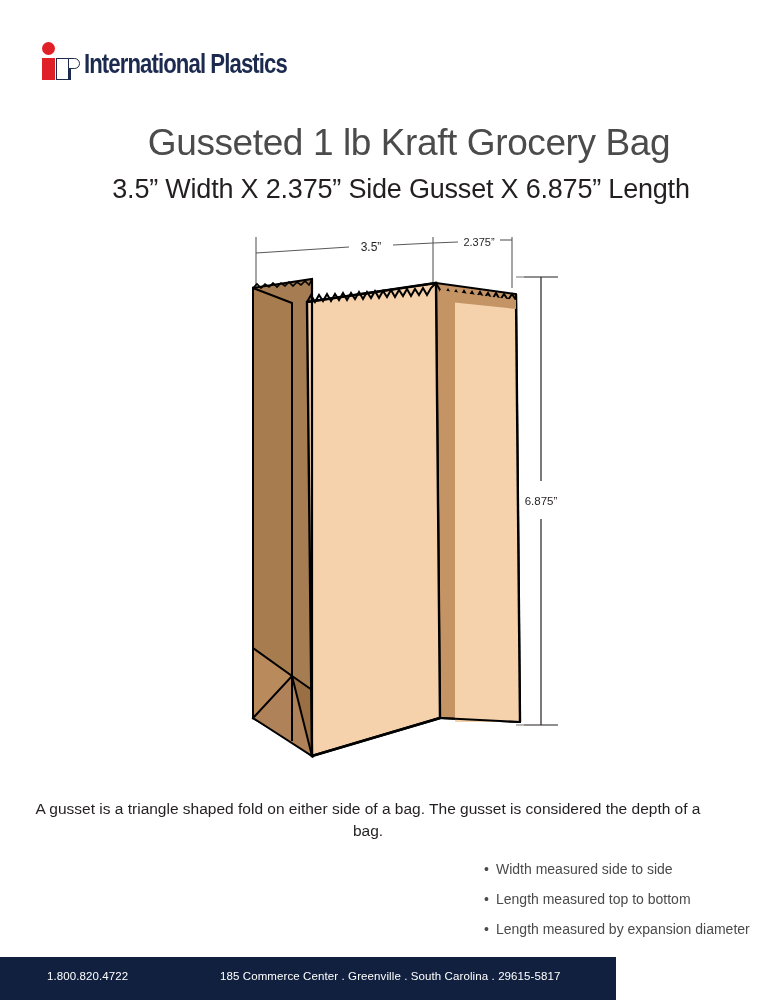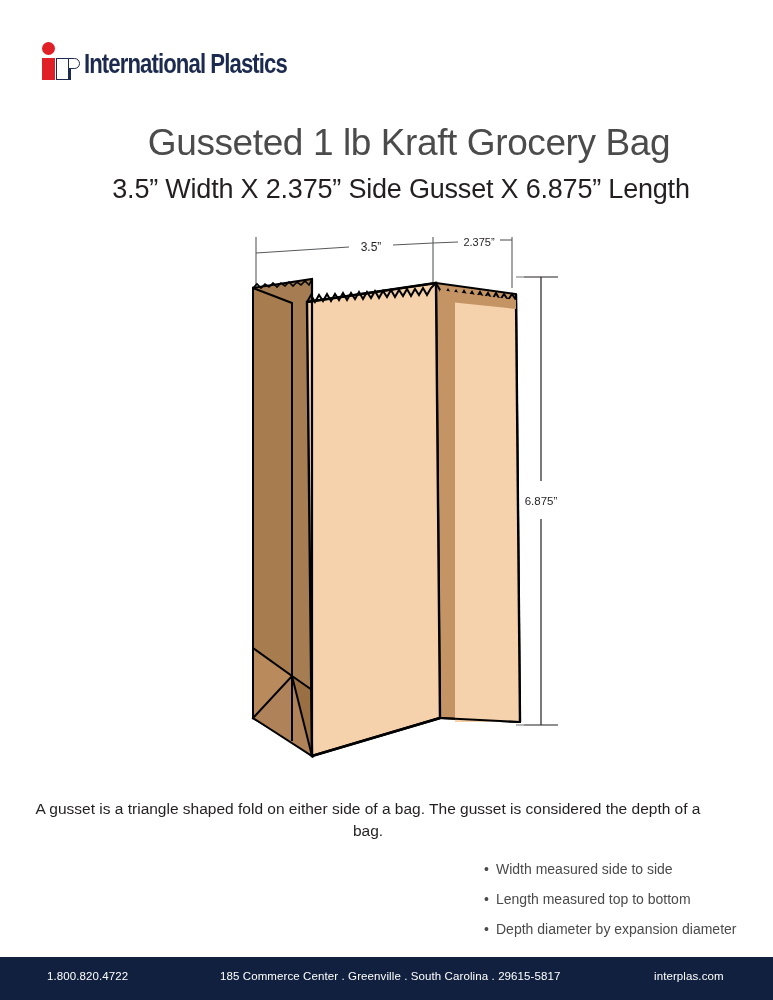--- a/index.html
+++ b/index.html
@@ -34,21 +34,21 @@
   .art{position:absolute;left:0;top:0;width:773px;height:1000px;}
 
   
   .body-copy{position:absolute;left:32px;top:798px;width:672px;font-size:15.5px;line-height:1.45;color:#231f20;text-align:center;}
   .bullets{position:absolute;left:468px;top:845px;width:300px;font-size:14px;color:#4a4a4a;}
   .bullets li{list-style:none;margin:0 0 14px 0;position:relative;padding-left:12px;white-space:nowrap;}
   .bullets li:before{content:"\2022";position:absolute;left:0;top:0;}
   .bullets ul{margin:16px;padding:0;}
 
   
-  .footer{position:absolute;left:0;bottom:0;width:773px;height:43px;background:#11203f;}
+  .footer{position:absolute;left:0;bottom:0;width:616px;height:43px;background:#11203f;}
   .footer span{position:absolute;top:13px;color:#ffffff;font-size:11.5px;letter-spacing:.1px;}
   .f-phone{left:47px;}
   .f-addr{left:220px;}
   .f-web{left:654px;}
 </style>
 </head>
 <body>
 
 <div class="page">
 
@@ -157,21 +157,21 @@
       <line x1="440" y1="718" x2="520" y2="722" stroke="#000" stroke-width="2.2"></line>
     </g>
   </svg>
 
   <div class="body-copy">A gusset is a triangle shaped fold on either side of a bag. The gusset is considered the depth of a bag.</div>
 
   <div class="bullets">
     <ul>
       <li>Width measured side to side</li>
       <li>Length measured top to bottom</li>
-      <li>Depth diameter by expansion diameter</li>
+      <li>Length measured by expansion diameter</li>
     </ul>
   </div>
 
   <div class="footer">
     <span class="f-phone">1.800.820.4722</span>
     <span class="f-addr">185 Commerce Center . Greenville . South Carolina . 29615-5817</span>
     <span class="f-web">interplas.com</span>
   </div>
 
 </div>

